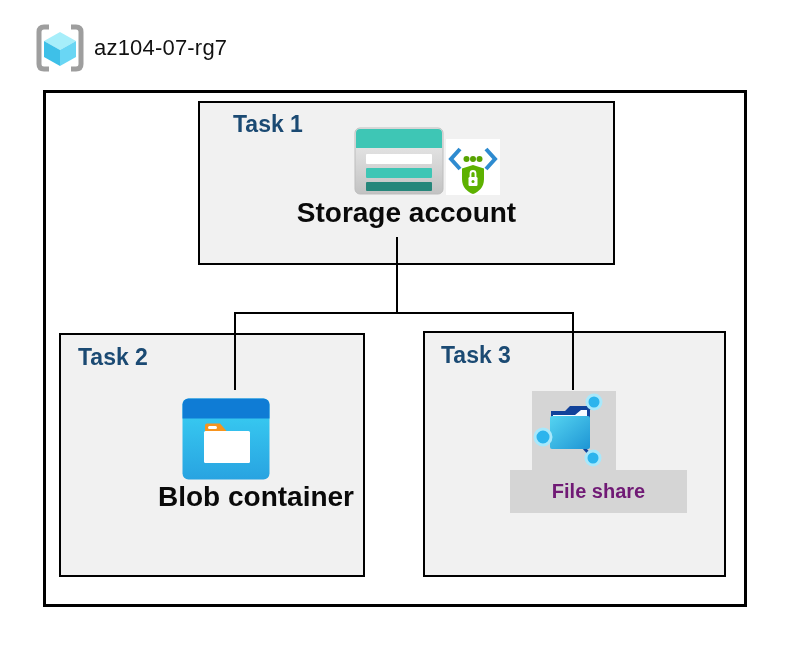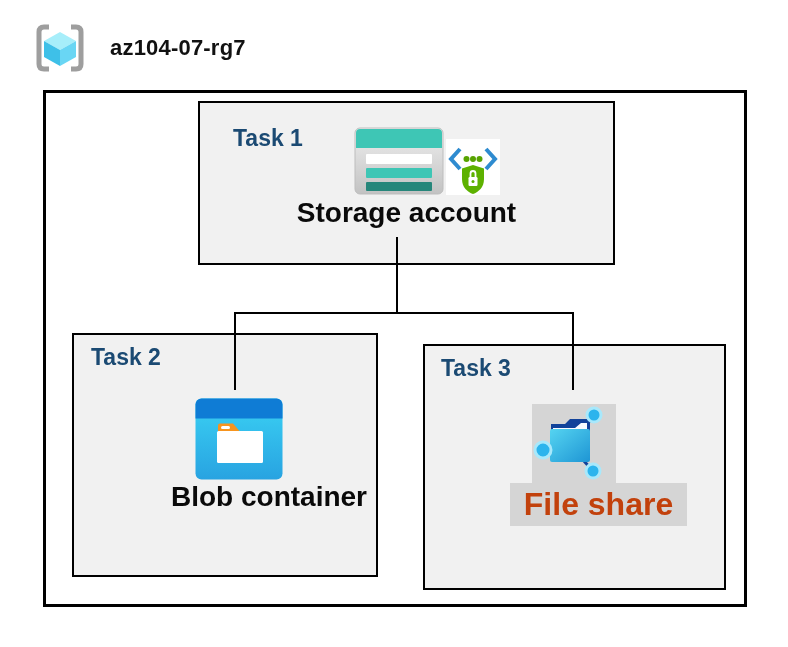--- a/index.html
+++ b/index.html
@@ -3,44 +3,44 @@
 <meta charset="utf-8">
 <style>
   html,body{margin:0;padding:0;background:#fff;}
   .canvas{
     position:relative;width:788px;height:647px;background:#ffffff;overflow:hidden;
     font-family:"Liberation Sans", sans-serif;
   }
   
   .header{position:absolute;left:32px;top:20px;height:56px;display:flex;align-items:center;}
   .rg-icon{width:56px;height:56px;display:block;}
-  .rg-name{margin-left:22px;font-size:22px;font-weight:700;color:#111;letter-spacing:.2px;}
+  .rg-name{margin-left:6px;font-size:22px;font-weight:400;color:#111;letter-spacing:.2px;}
   
   .outer-box{position:absolute;left:43px;top:90px;width:698px;height:511px;border:3px solid var(--box-border,#000);background:#fff;z-index:1;}
   
   .task-box{position:absolute;background:var(--box-bg,#F1F1F1);border:2px solid var(--box-border,#000);z-index:2;}
   .task1{left:198px;top:101px;width:413px;height:160px;}
-  .task2{left:72px;top:333px;width:302px;height:240px;}
-  .task3{left:423px;top:331px;width:299px;height:242px;margin-top:13px;}
+  .task2{left:59px;top:333px;width:302px;height:240px;}
+  .task3{left:423px;top:331px;width:299px;height:242px;}
   .task-label{position:absolute;font-size:23px;font-weight:700;color:var(--task-label,#1B4A73);}
-  .task1 .task-label{left:33px;top:22px;}
+  .task1 .task-label{left:33px;top:8px;}
   .task2 .task-label{left:17px;top:9px;}
   .task3 .task-label{left:16px;top:9px;}
   .item-label{position:absolute;left:0;width:100%;text-align:center;font-size:28px;font-weight:700;color:#0a0a0a;}
   .task1 .item-label{top:94px;}
   .task2 .item-label{top:146px;padding-left:44px;}
   
   .storage-svg{position:absolute;left:154px;top:24px;width:90px;height:68px;}
   .sas-svg{position:absolute;left:246px;top:36px;width:54px;height:56px;background:#fff;}
   .blob-svg{position:absolute;left:121px;top:63px;width:88px;height:82px;}
   .fs-square{position:absolute;left:107px;top:58px;width:84px;height:80px;background:var(--highlight-gray,#D5D5D5);}
   .fs-svg{position:absolute;left:0;top:0;width:84px;height:80px;}
   .fs-band{position:absolute;left:85px;top:137px;width:177px;height:43px;background:var(--highlight-gray,#D5D5D5);
            display:flex;align-items:center;justify-content:center;}
-  .fs-band .fs-label{font-size:32px;font-weight:700;color:#c2410c;}
+  .fs-band .fs-label{font-size:20px;font-weight:700;color:#701a75;}
   
   .line{position:absolute;background:var(--connector-black,#000);z-index:5;}
   .line-v1{left:396px;top:237px;width:2px;height:76px;}
   .line-h {left:234px;top:312px;width:340px;height:2px;}
   .line-v2{left:234px;top:313px;width:2px;height:77px;}
   .line-v3{left:572px;top:313px;width:2px;height:77px;}
 </style>
 </head>
 <body>
 

